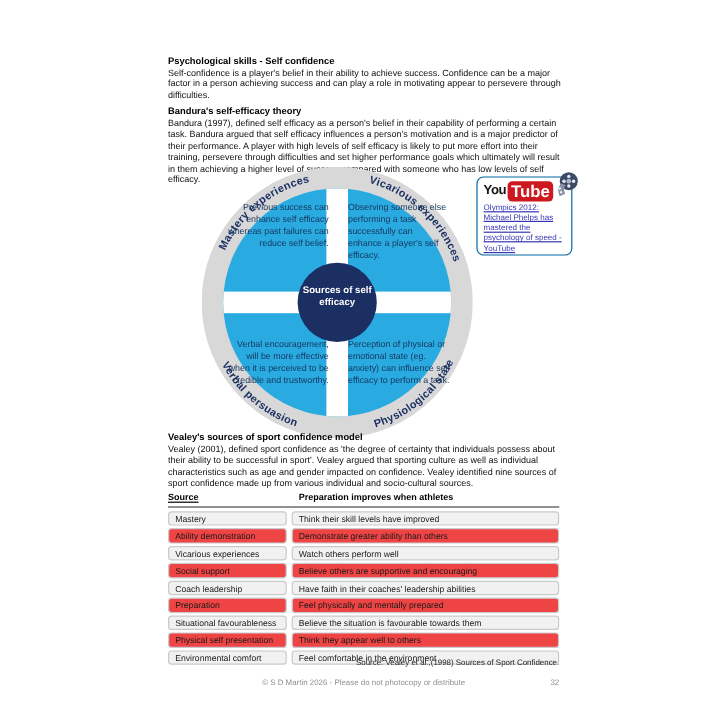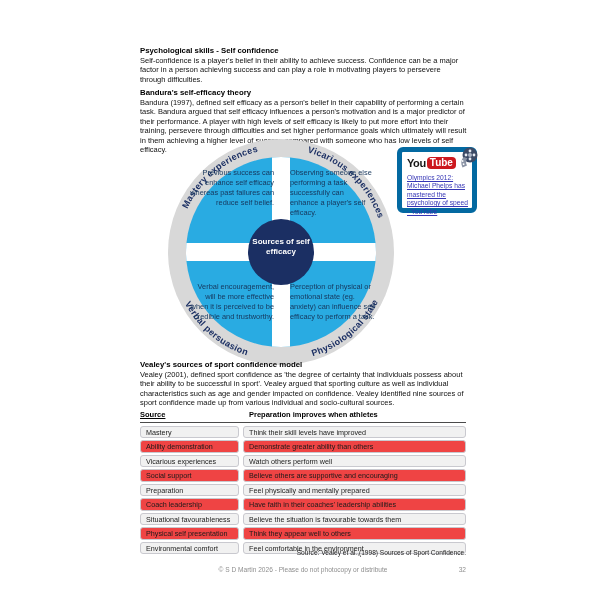--- a/index.html
+++ b/index.html
@@ -16,25 +16,25 @@
   .diagram svg{position:absolute;left:0;top:0;}
   .quad-text{position:absolute;font-size:7.4px;line-height:10px;color:#16365c;}
   .qt-tl{left:22px;top:29px;width:84px;text-align:right;}
   .qt-tr{left:122px;top:29px;width:82px;text-align:left;}
   .qt-bl{left:22px;top:143px;width:84px;text-align:right;}
   .qt-br{left:122px;top:143px;width:92px;text-align:left;}
   .center-label{position:absolute;left:78px;top:98px;width:70px;text-align:center;
     font-size:8px;line-height:9.6px;font-weight:bold;color:#ffffff;}
   .arc-label{font-size:9px;font-weight:bold;fill:#1b2f63;letter-spacing:0.3px;}
   
-  .yt-box{left:397px;top:147px;width:80px;height:66px;border:5px solid #0369a1;
+  .yt-box{left:397px;top:147px;width:80px;height:66px;border:1px solid #0369a1;
     border-radius:6px;background:#fff;box-sizing:border-box;padding:4px 4px 3px 5px;}
   .yt-logo{display:flex;align-items:center;height:14px;}
   .yt-you{font-size:11px;font-weight:bold;color:#161616;letter-spacing:-0.4px;}
-  .yt-tube{font-size:10px;font-weight:bold;color:#fff;background:#cc181e;
+  .yt-tube{font-size:14px;font-weight:bold;color:#fff;background:#cc181e;
     border-radius:4px;padding:0 3px 1px 3px;margin-left:1px;}
   .yt-link{display:block;margin-top:4px;font-size:6.7px;line-height:8.4px;
     color:#3535b5;text-decoration:underline;}
   .reel{position:absolute;right:-8px;top:-5px;}
   
   .tbl{left:140px;top:410px;width:326px;}
   .tbl-head{display:flex;font-size:7.5px;font-weight:bold;color:#000;
     padding-bottom:3px;border-bottom:1px solid #4a4a4a;margin-bottom:3px;}
   .tbl-head .c1{width:109px;text-decoration:underline;}
   .tbl-head .c2{flex:1;}
@@ -46,21 +46,21 @@
   .cell.c2{flex:1;}
   .row:nth-child(even) .cell{background:#f1f1f1;}
   .src-note{left:140px;top:549px;width:326px;text-align:right;font-size:6.6px;color:#222;}
   .footer{left:140px;top:566px;width:326px;text-align:center;font-size:6.6px;color:#8f8f8f;}
   .pageno{left:450px;top:566px;width:16px;text-align:right;font-size:6.6px;color:#8f8f8f;}
 </style>
 </head>
 <body>
 
 <div class="abs h1" style="left:140px;top:46px;">Psychological skills - Self confidence</div>
-<div class="abs para" style="left:140px;top:56px;">Self-confidence is a player's belief in their ability to achieve success. Confidence can be a major factor in a person achieving success and can play a role in motivating players to persevere through difficulties.</div>
+<div class="abs para" style="left:140px;top:56px;">Self-confidence is a player's belief in their ability to achieve success. Confidence can be a major factor in a person achieving success and can play a role in motivating appear to persevere through difficulties.</div>
 
 <div class="abs h1" style="left:140px;top:88px;">Bandura's self-efficacy theory</div>
 <div class="abs para" style="left:140px;top:98px;">Bandura (1997), defined self efficacy as a person's belief in their capability of performing a certain task. Bandura argued that self efficacy influences a person's motivation and is a major predictor of their performance. A player with high levels of self efficacy is likely to put more effort into their training, persevere through difficulties and set higher performance goals which ultimately will result in them achieving a higher level of success compared with someone who has low levels of self efficacy.</div>
 
 <div class="abs diagram">
   <svg width="226" height="226" viewBox="0 0 226 226">
     <defs>
       <clipPath id="blueclip">
           <circle cx="113" cy="113" r="95"></circle>
         </clipPath>
@@ -128,26 +128,26 @@
   </div>
   <div class="row">
     <div class="cell c1">Vicarious experiences</div>
     <div class="cell c2">Watch others perform well</div>
   </div>
   <div class="row">
     <div class="cell c1">Social support</div>
     <div class="cell c2">Believe others are supportive and encouraging</div>
   </div>
   <div class="row">
+    <div class="cell c1">Coach leadership</div>
+    <div class="cell c2">Have faith in their coaches' leadership abilities</div>
+  </div>
+  <div class="row">
     <div class="cell c1">Preparation</div>
     <div class="cell c2">Feel physically and mentally prepared</div>
-  </div>
-  <div class="row">
-    <div class="cell c1">Coach leadership</div>
-    <div class="cell c2">Have faith in their coaches' leadership abilities</div>
   </div>
   <div class="row">
     <div class="cell c1">Situational favourableness</div>
     <div class="cell c2">Believe the situation is favourable towards them</div>
   </div>
   <div class="row">
     <div class="cell c1">Physical self presentation</div>
     <div class="cell c2">Think they appear well to others</div>
   </div>
   <div class="row">

